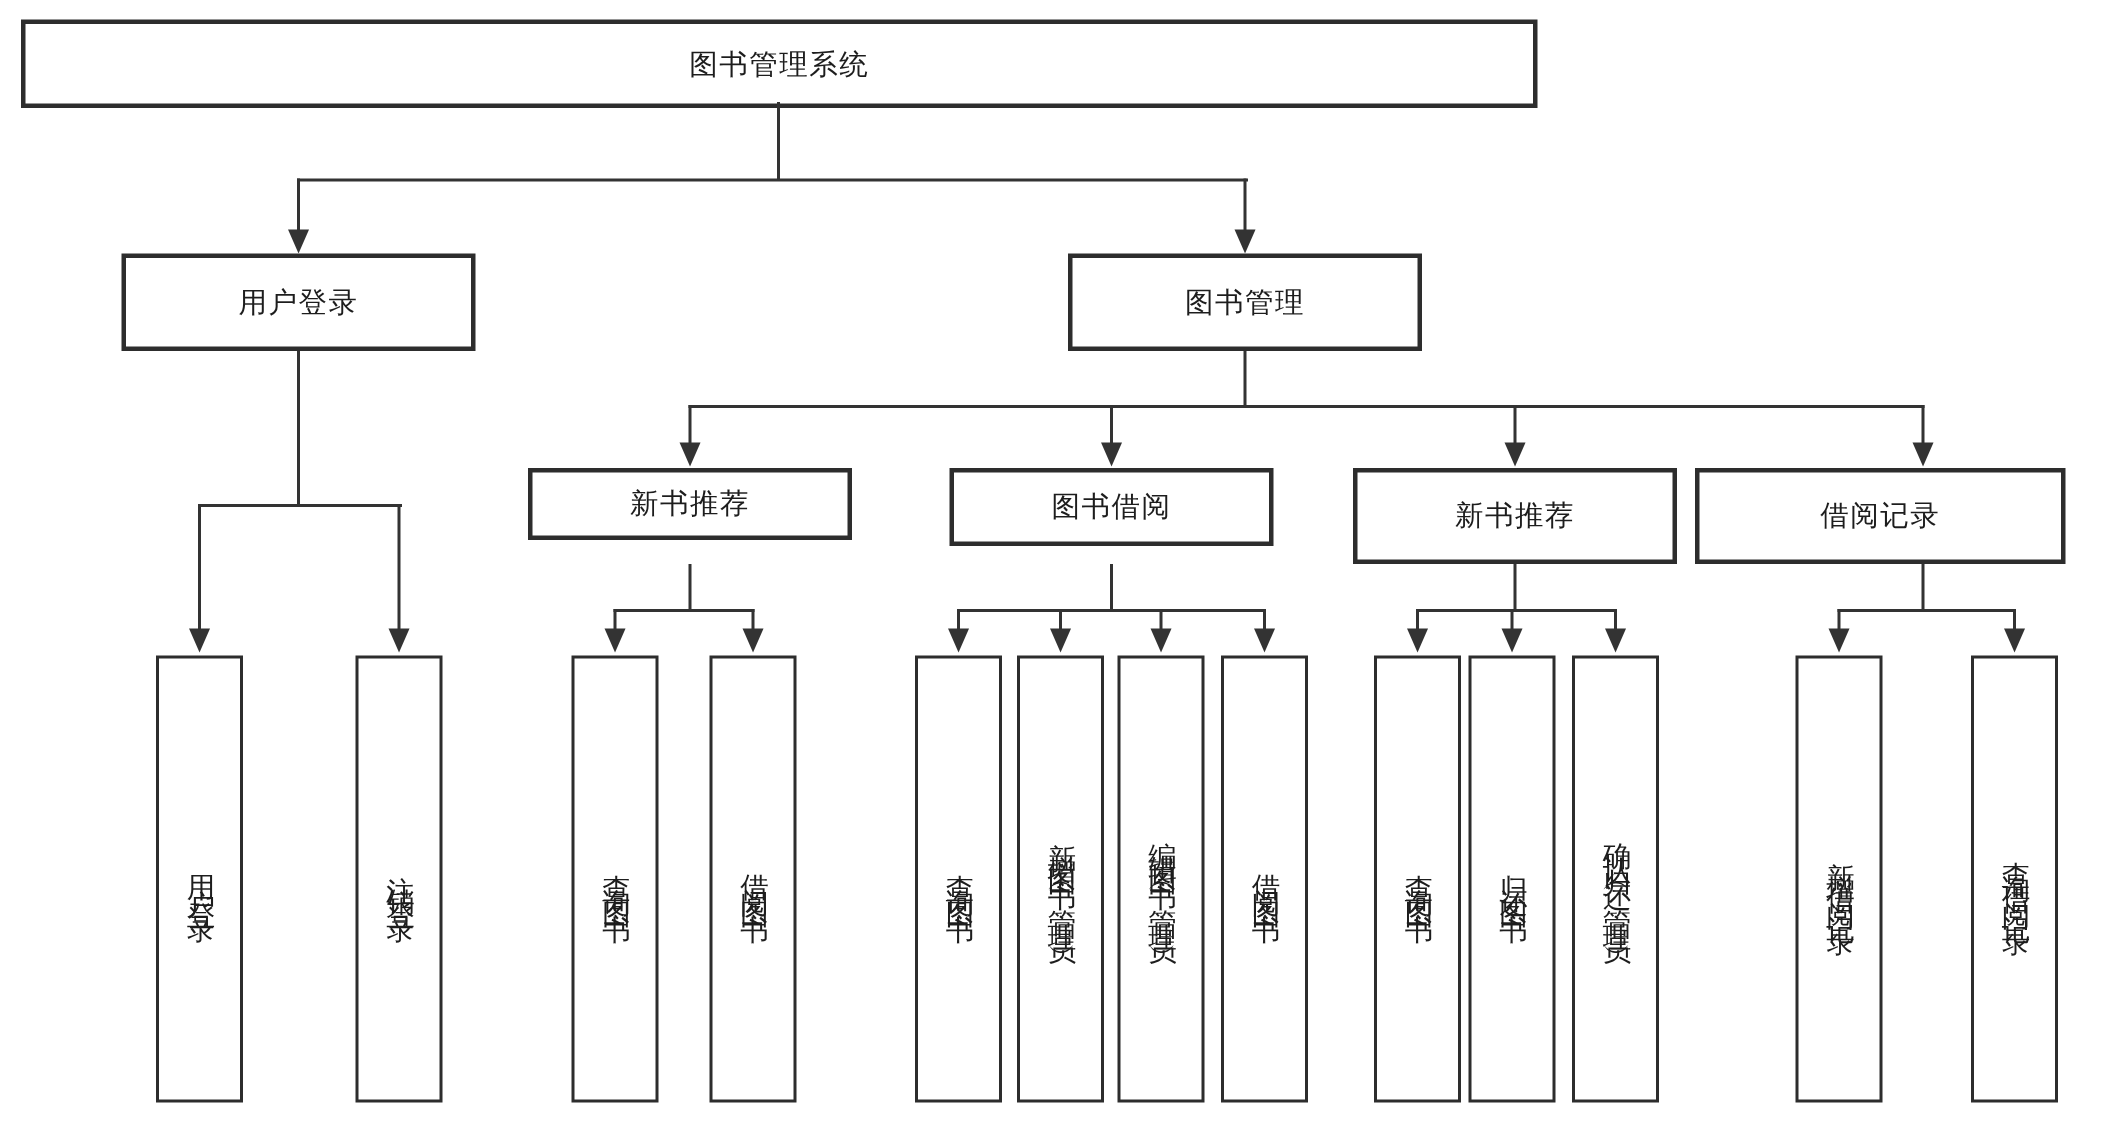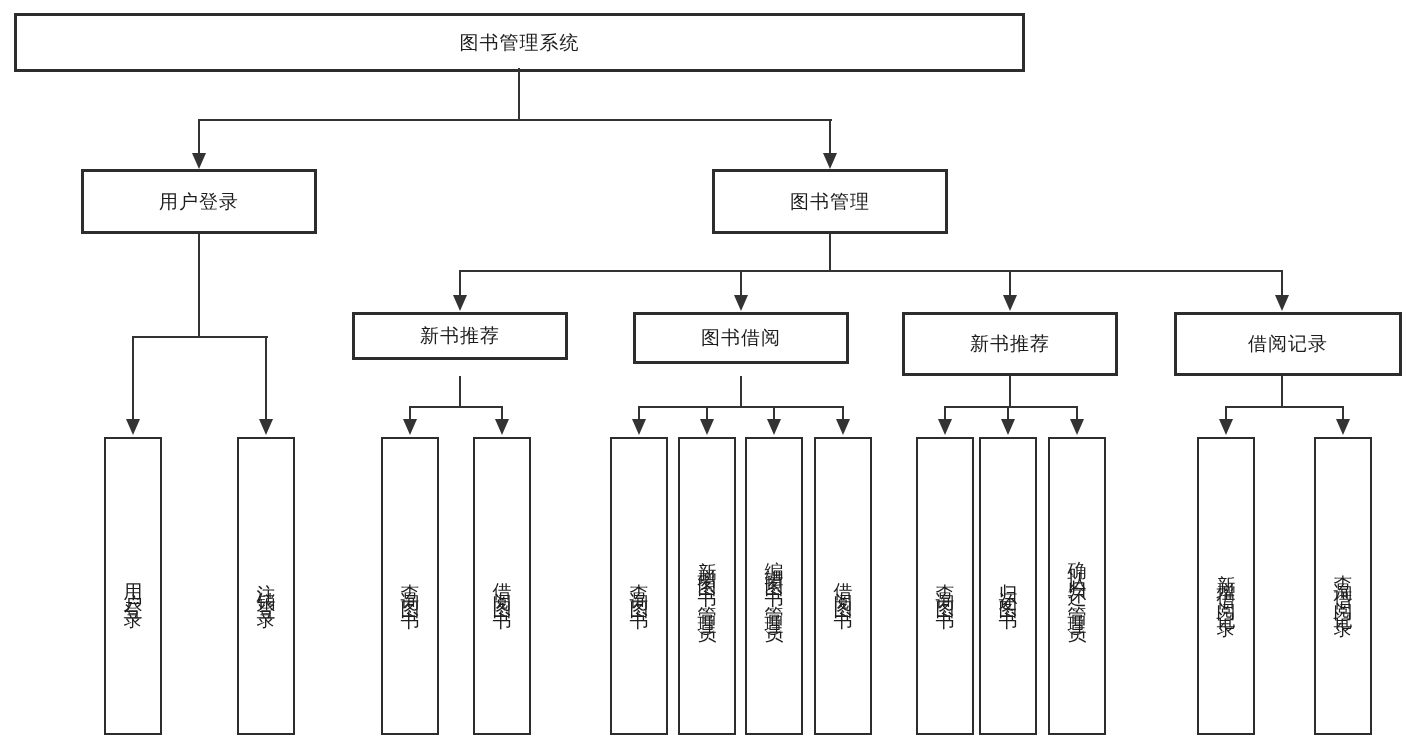--- a/index.html
+++ b/index.html
@@ -71,21 +71,21 @@
 
   <div class="box" style="left:352px;top:312px;width:216px;height:48px">
     <span>新书推荐</span>
   </div>
   <div class="box" style="left:633px;top:312px;width:216px;height:52px">
     <span>图书借阅</span>
   </div>
   <div class="box" style="left:902px;top:312px;width:216px;height:64px">
     <span>新书推荐</span>
   </div>
-  <div class="box" style="left:1174px;top:312px;width:228px;height:64px">
+  <div class="box" style="left:1130px;top:312px;width:247px;height:64px">
     <span>借阅记录</span>
   </div>
 
   <div class="vl" style="left:459px;top:376px;width:2px;height:30px"></div>
   <div class="hl" style="left:409px;top:406px;width:94px;height:2px"></div>
   <div class="vl" style="left:409px;top:406px;width:2px;height:14px"></div>
   <div class="vl" style="left:501px;top:406px;width:2px;height:14px"></div>
   <div class="ah" style="left:403px;top:419px"></div>
   <div class="ah" style="left:495px;top:419px"></div>
 

